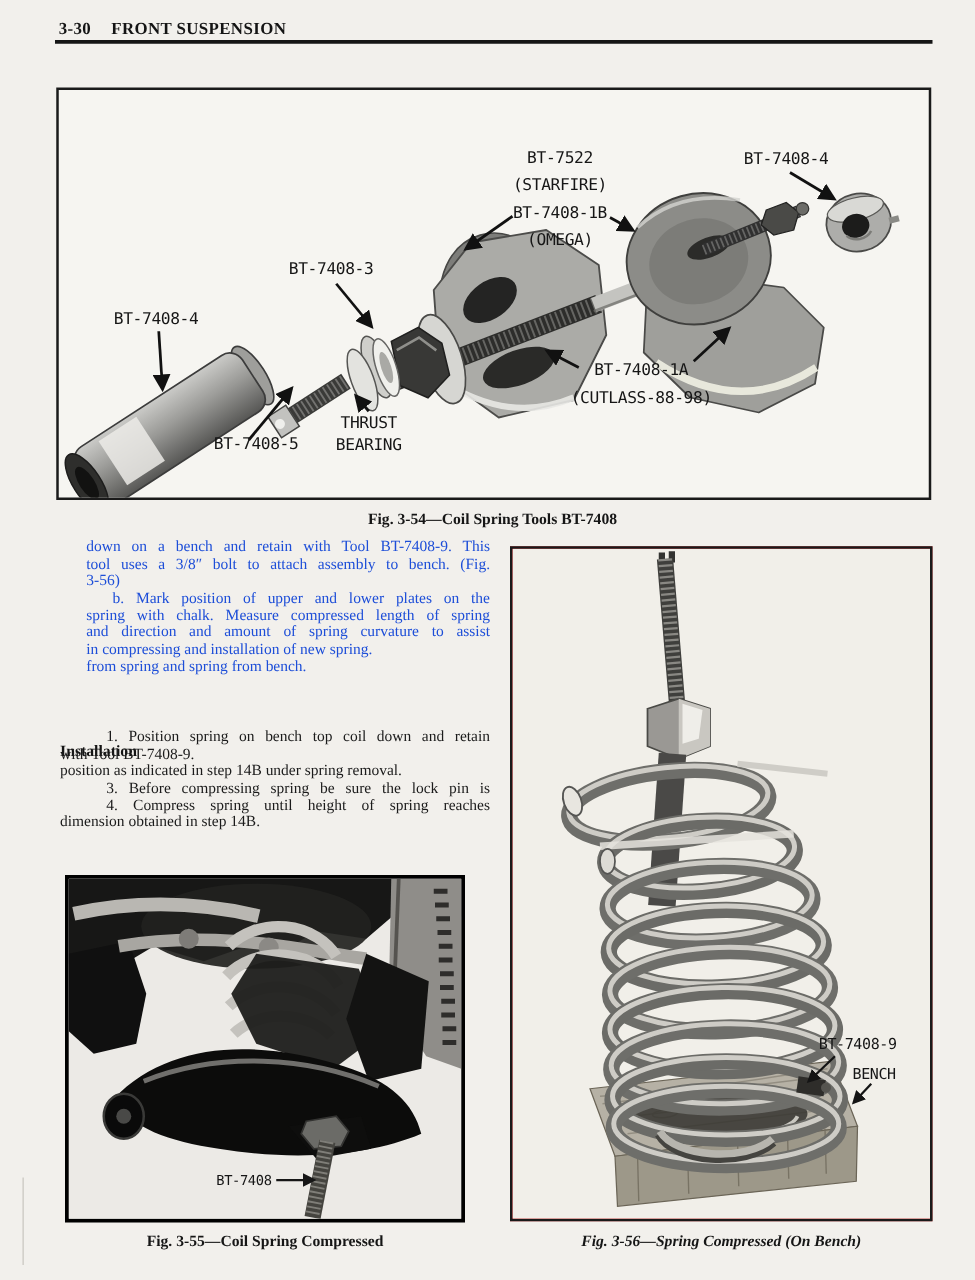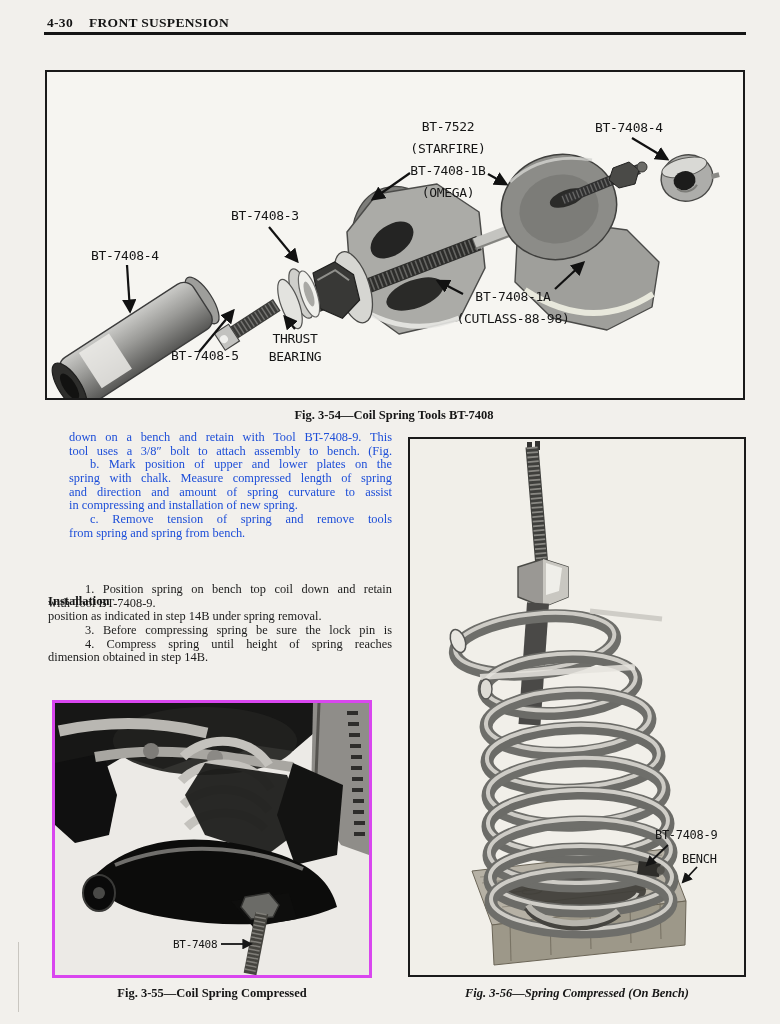--- a/index.html
+++ b/index.html
@@ -9,21 +9,21 @@
     font-family:"Liberation Serif","DejaVu Serif",serif;
     color:#1c1c1c;
   }
   .abs{position:absolute;}
   
   .hdr{font-weight:bold;font-size:13.5px;letter-spacing:.3px;color:#141414;}
   .hdr-rule{background:#151515;}
   
   .fig-frame{position:absolute;background:#f6f5f1;}
   #fig354{left:45px;top:70px;width:696px;height:326px;border:2px solid #1a1a1a;}
-  #fig355{left:52px;top:700px;width:314px;height:272px;border:3px solid #d946ef;background:#eceae6;}
+  #fig355{left:52px;top:700px;width:314px;height:272px;border:3px solid #000000;background:#eceae6;}
   #fig356{left:408px;top:437px;width:334px;height:536px;border:2px solid #1a1a1a;background:#ef4444;}
   .fig-frame svg{position:absolute;left:0;top:0;}
   
   .flabel{
     position:absolute;font-family:"DejaVu Sans Mono","Liberation Mono",monospace;
     font-size:13px;line-height:22px;letter-spacing:-.3px;color:#161616;white-space:nowrap;
   }
   .flabel.small{font-size:11px;line-height:14px;}
   .flabel.ctr{text-align:center;}
   .flabel.lh18{line-height:18px;}
@@ -39,21 +39,21 @@
   .i1{padding-left:23px;}
   .i2{padding-left:44px;}
   .i3{padding-left:39px;}
   .sect-head{position:absolute;left:48px;top:569px;font-weight:bold;font-size:12.6px;color:#151515;margin-top:25px;}
   .bodycol2{position:absolute;left:46px;top:583px;width:346px;font-size:12.4px;line-height:13.7px;color:#1b1b1b;}
   .scan-line{position:absolute;left:18px;top:942px;width:1px;height:70px;background:#c9c6c0;}
 </style>
 </head>
 <body>
 
-<div class="abs hdr" style="left:47px;top:15px;">4-30</div>
+<div class="abs hdr" style="left:47px;top:15px;">3-30</div>
 <div class="abs hdr" style="left:89px;top:15px;">FRONT SUSPENSION</div>
 <div class="abs hdr-rule" style="left:44px;top:32px;width:702px;height:3px;"></div>
 
 <div id="fig354" class="fig-frame">
   <svg width="696" height="326" viewBox="0 0 696 326">
     <defs>
       <marker id="ah" viewBox="0 0 10 10" refX="8" refY="5" markerWidth="6.5" markerHeight="6.5" orient="auto">
         <path d="M0,0 L10,5 L0,10 z" fill="#111"></path>
       </marker>
       <linearGradient id="cylG" x1="0" y1="0" x2="0" y2="1">
@@ -166,25 +166,25 @@
     <div>BT-7408-1A</div>
     <div>(CUTLASS-88-98)</div>
   </div>
 </div>
 
 <div class="caption" style="left:45px;top:408px;width:698px;">Fig. 3-54—Coil Spring Tools BT-7408</div>
 
 <div class="bodycol">
   <div class="ln j i1">down on a bench and retain with Tool BT-7408-9. This</div>
   <div class="ln j i1">tool uses a 3/8″ bolt to attach assembly to bench. (Fig.</div>
+  <div class="ln i1">3-56)</div>
   <div class="ln j i2">b.  Mark position of upper and lower plates on the</div>
   <div class="ln j i1">spring with chalk. Measure compressed length of spring</div>
   <div class="ln j i1">and direction and amount of spring curvature to assist</div>
   <div class="ln i1">in compressing and installation of new spring.</div>
-  <div class="ln j i2">c.  Remove tension of spring and remove tools</div>
   <div class="ln i1">from spring and spring from bench.</div>
 </div>
 
 <div class="sect-head">Installation</div>
 
 <div class="bodycol2">
   <div class="ln j i3">1. Position spring on bench top coil down and retain</div>
   <div class="ln i0">with Tool BT-7408-9.</div>
   <div class="ln i0">position as indicated in step 14B under spring removal.</div>
   <div class="ln j i3">3. Before compressing spring be sure the lock pin is</div>

